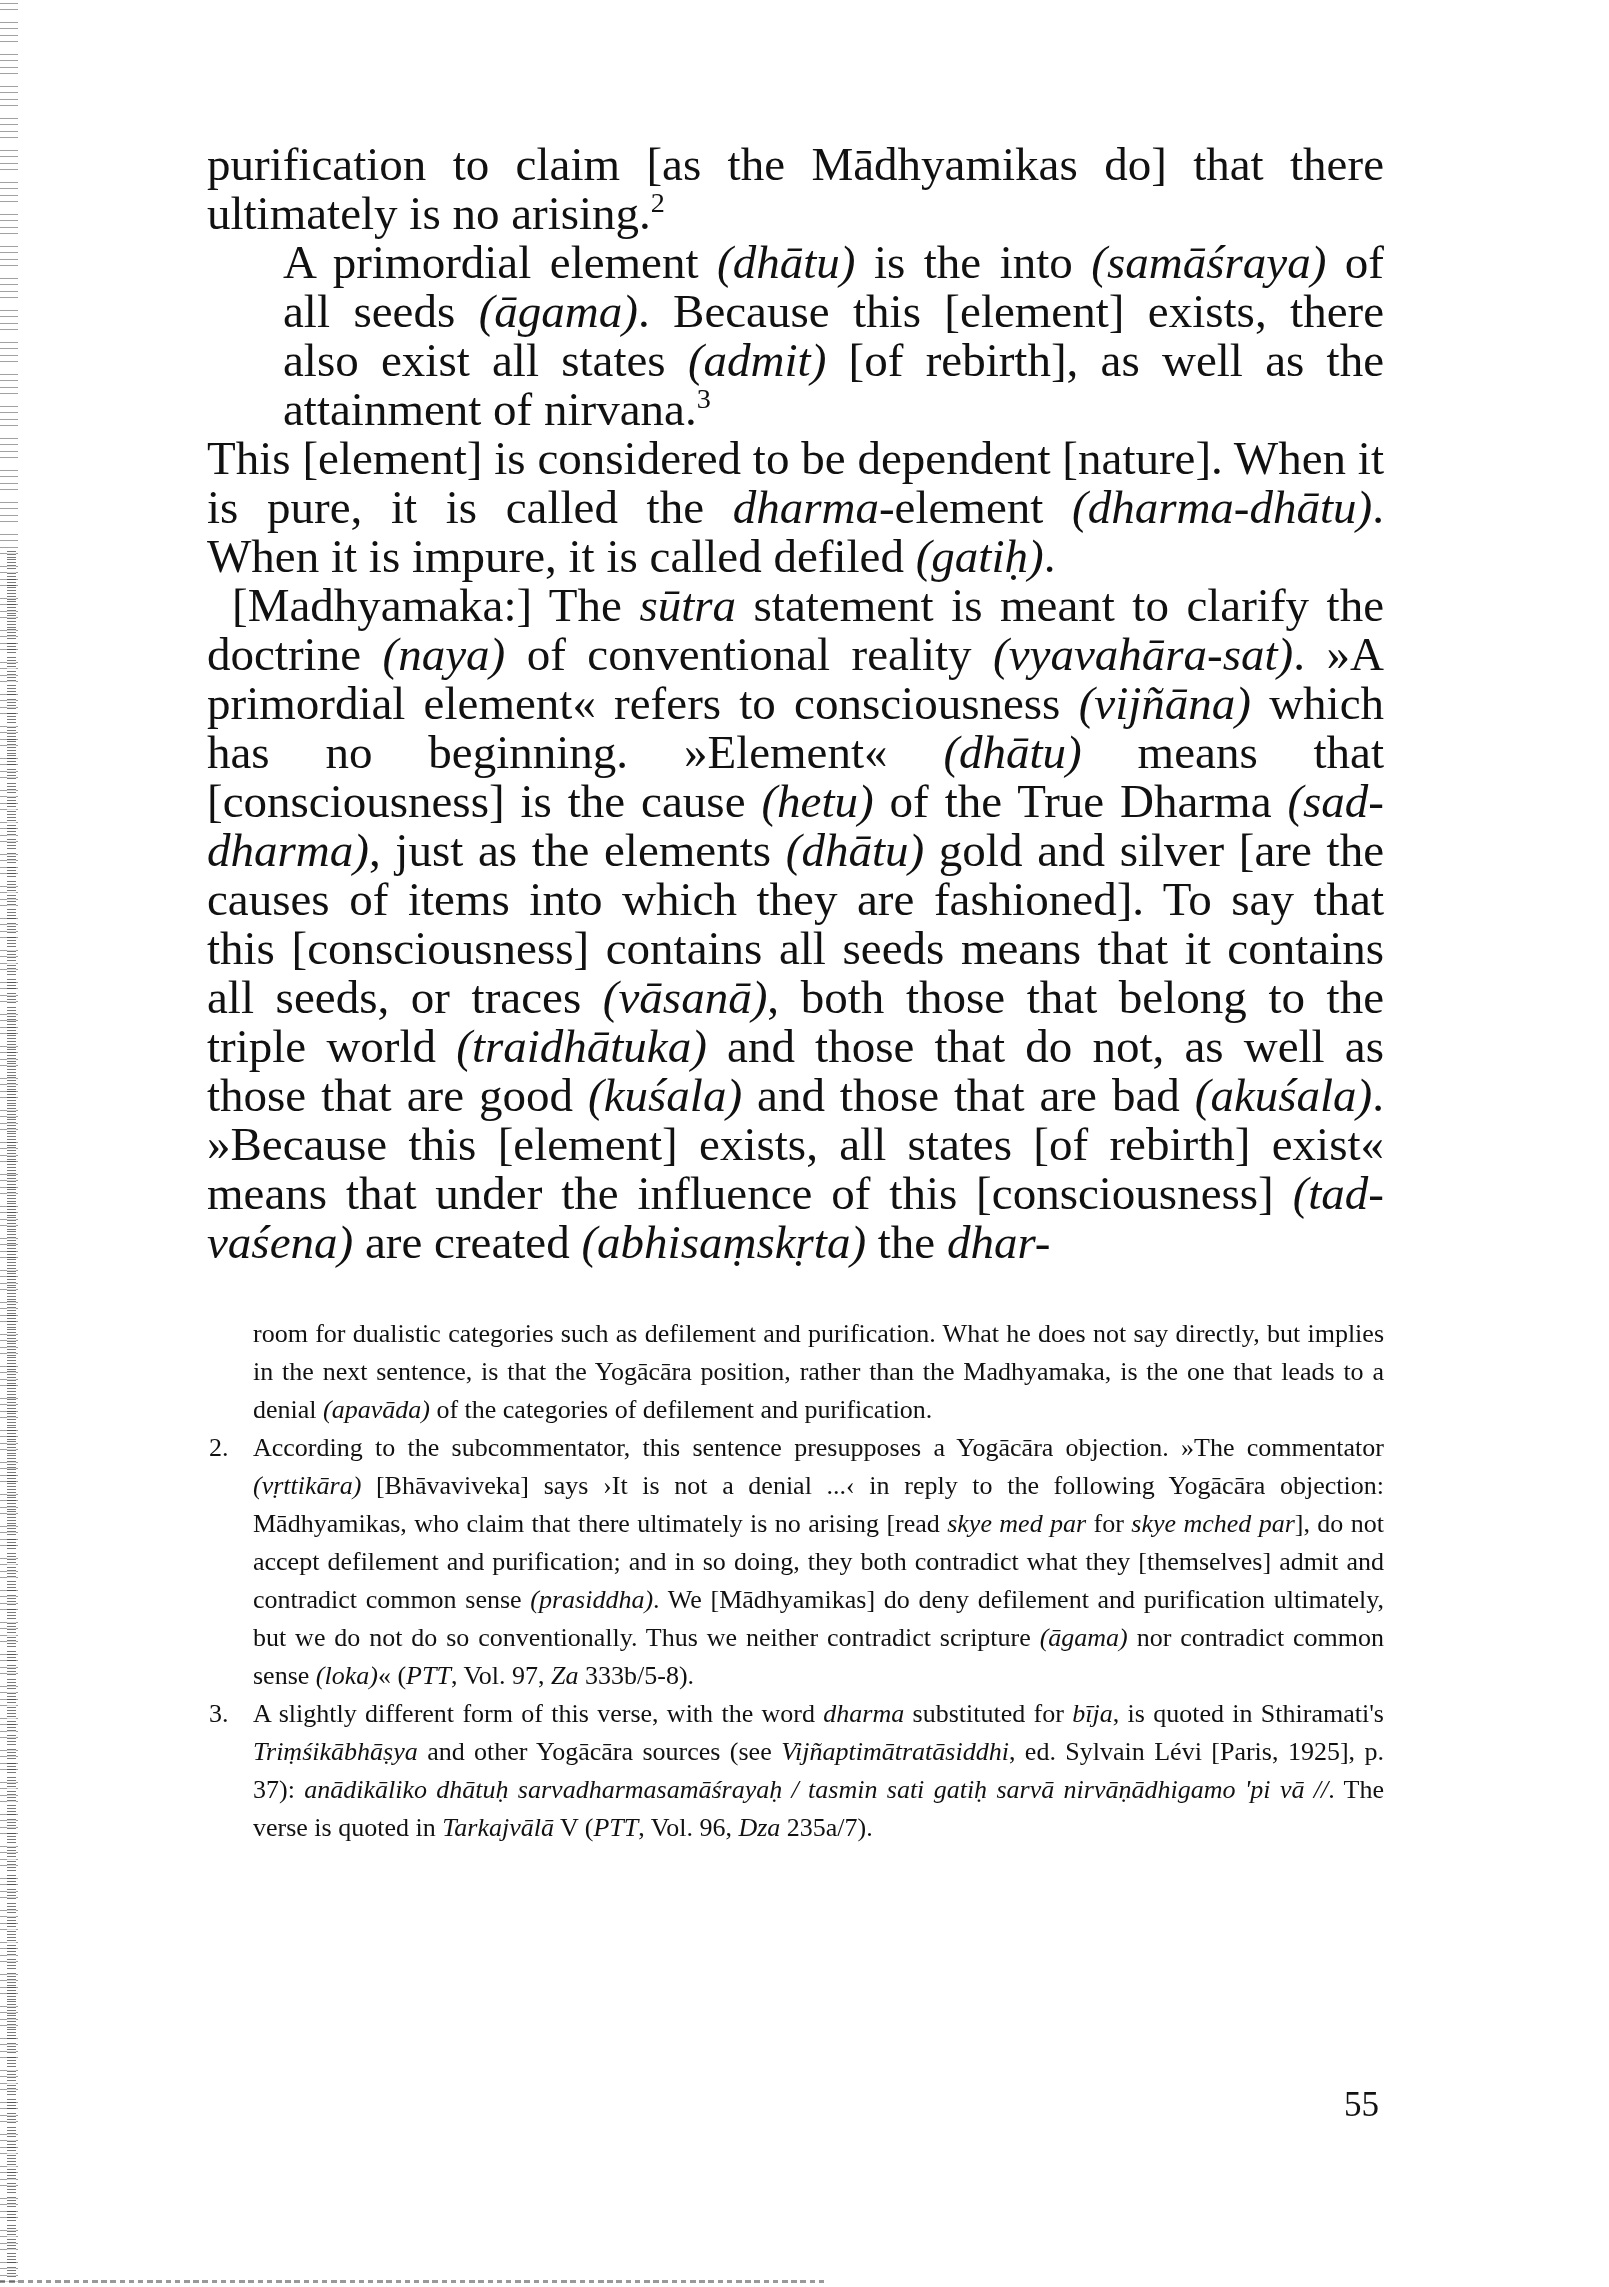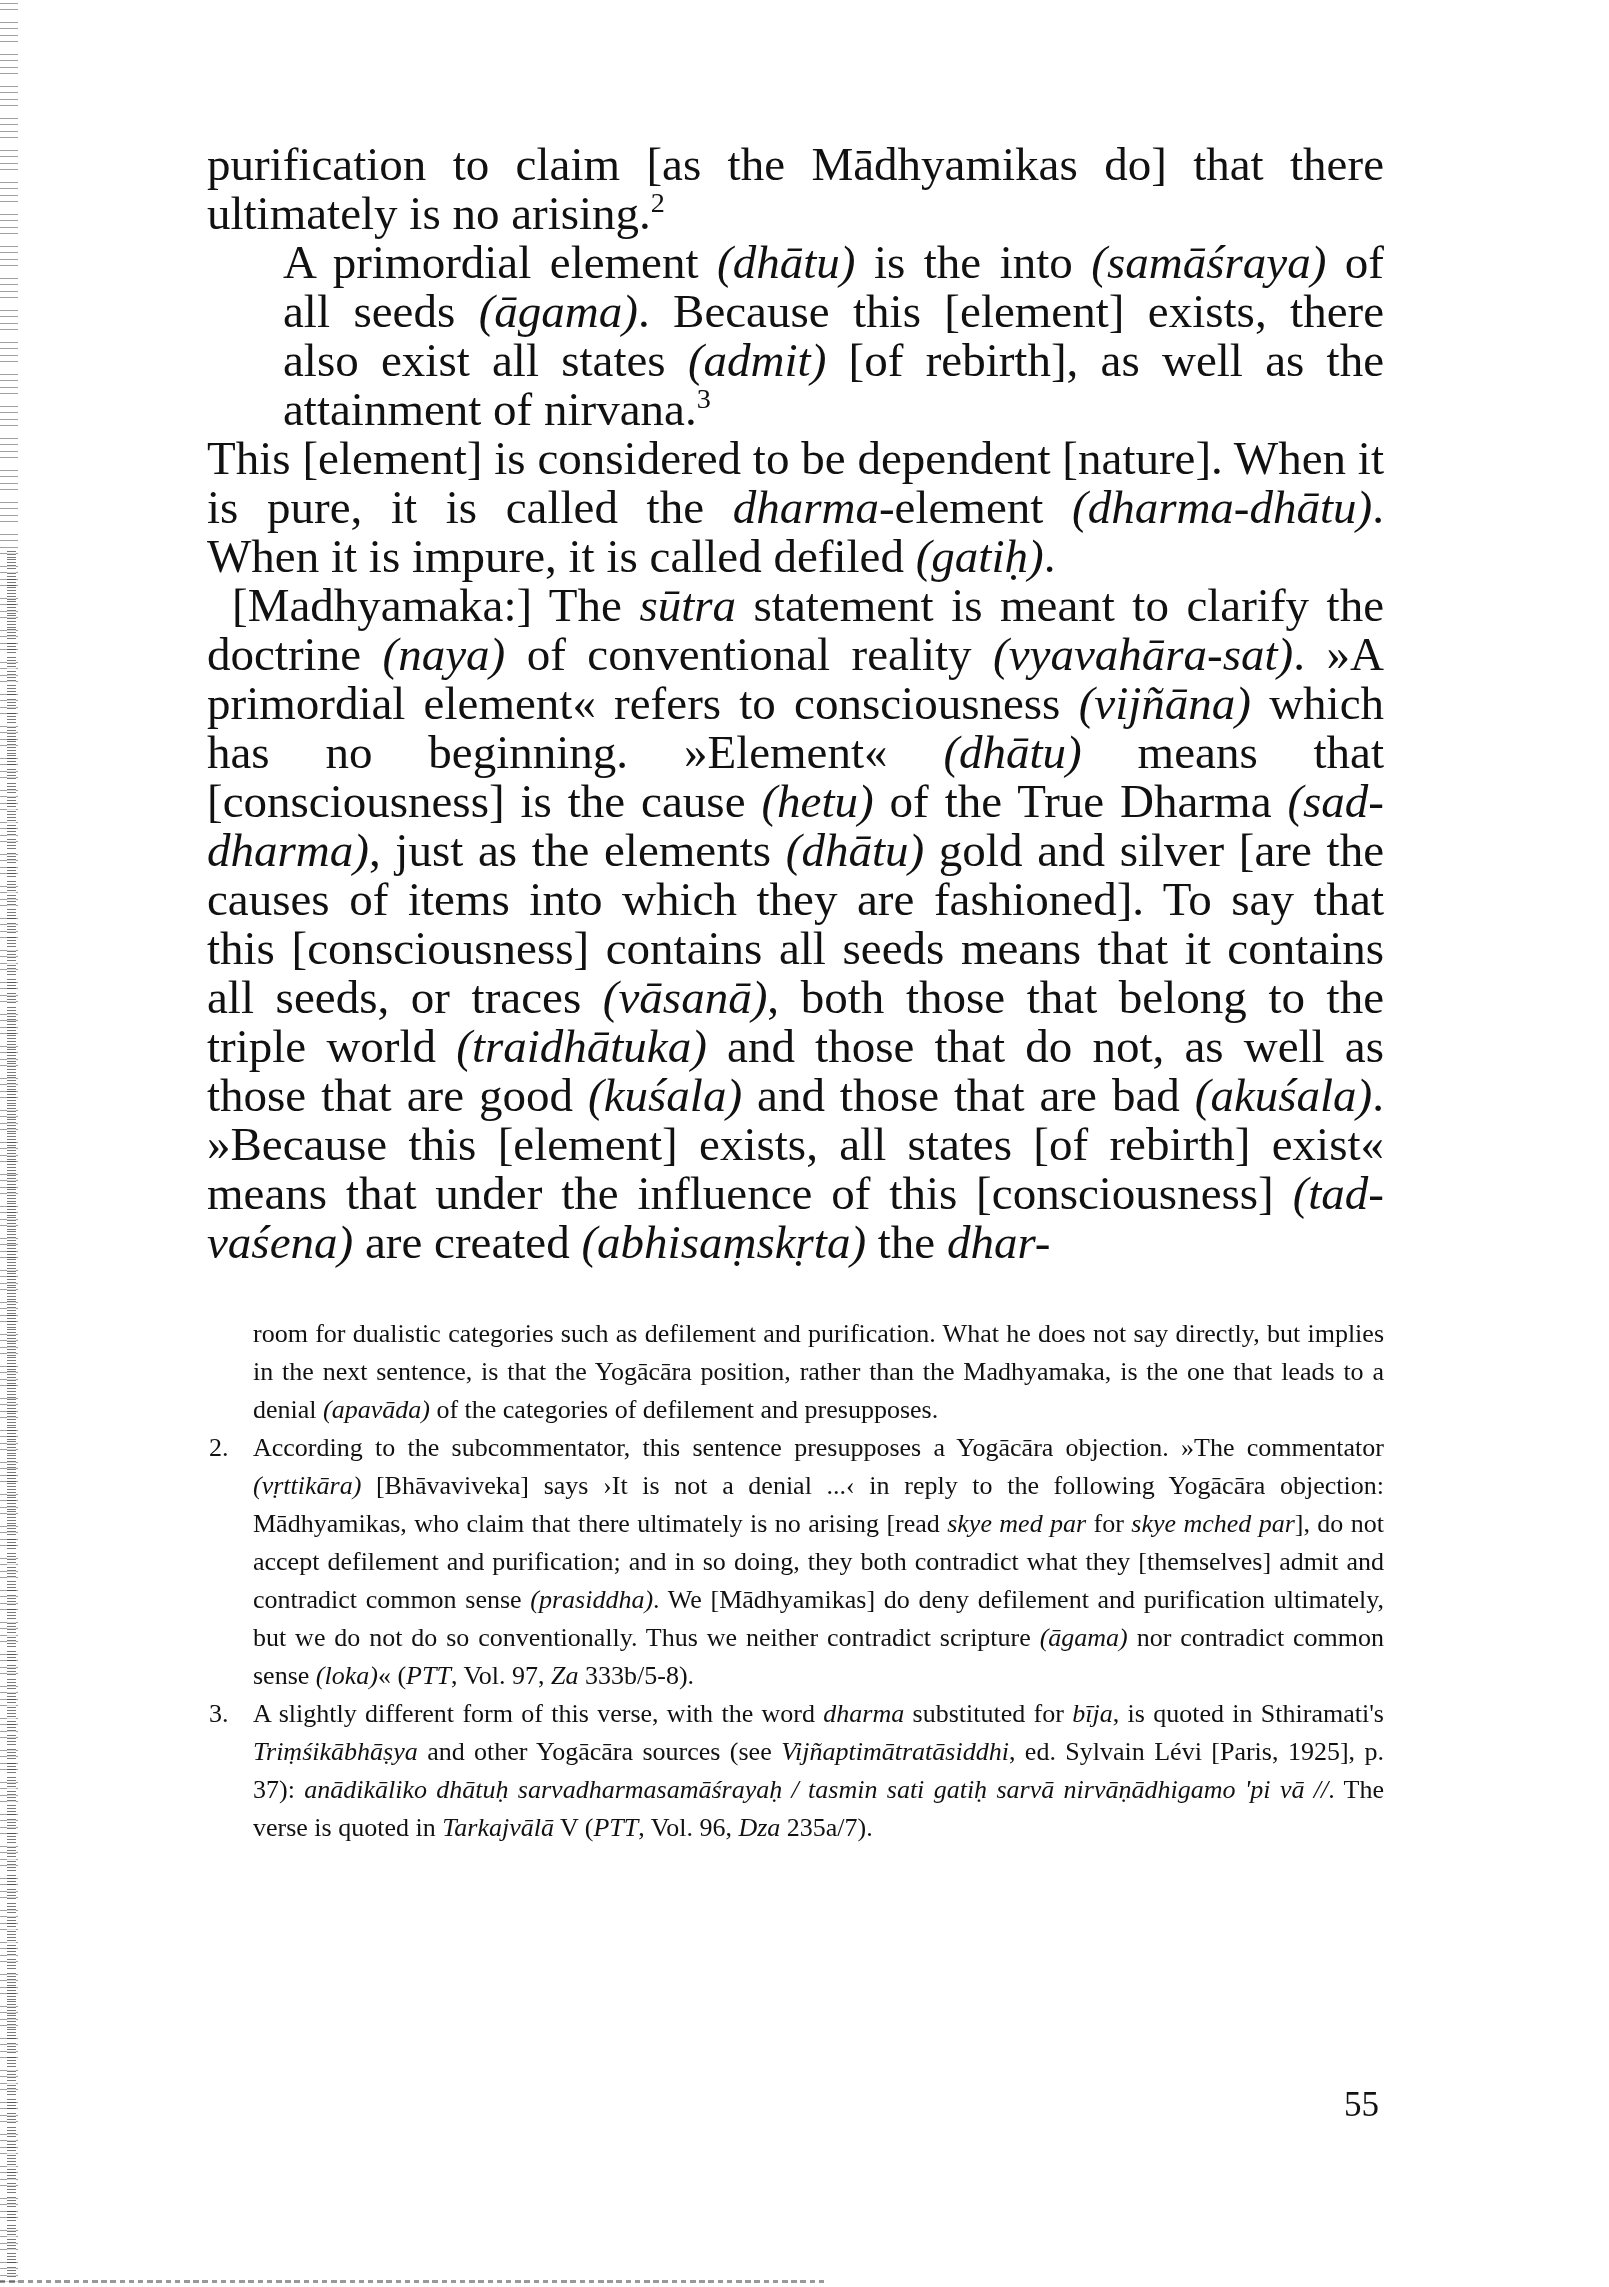--- a/index.html
+++ b/index.html
@@ -39,21 +39,21 @@
 
 
   <p class="quote"><span>A primordial element </span><i>(dhātu)</i><span> is the into </span><i>(samāśraya)</i><span> of all seeds </span><i>(āgama)</i><span>. Because this [element] exists, there also exist all states </span><i>(admit)</i><span> [of rebirth], as well as the attainment of nirvana.</span><sup>3</sup></p>
 
   <p><span>This [element] is considered to be dependent [nature]. When it is pure, it is called the </span><i>dharma</i><span>-element </span><i>(dharma-dhātu)</i><span>. When it is impure, it is called defiled </span><i>(gatiḥ)</i><span>.</span></p>
 
   <p class="indent"><span>[Madhyamaka:] The </span><i>sūtra</i><span> statement is meant to clarify the doctrine </span><i>(naya)</i><span> of conventional reality </span><i>(vyavahāra-sat)</i><span>. »A primordial element« refers to consciousness </span><i>(vijñāna)</i><span> which has no beginning. »Element« </span><i>(dhātu)</i><span> means that [consciousness] is the cause </span><i>(hetu)</i><span> of the True Dharma </span><i>(sad-dharma)</i><span>, just as the elements </span><i>(dhātu)</i><span> gold and silver [are the causes of items into which they are fashioned]. To say that this [consciousness] contains all seeds means that it contains all seeds, or traces </span><i>(vāsanā)</i><span>, both those that belong to the triple world </span><i>(traidhātuka)</i><span> and those that do not, as well as those that are good </span><i>(kuśala)</i><span> and those that are bad </span><i>(akuśala)</i><span>. »Because this [element] exists, all states [of rebirth] exist« means that under the influence of this [consciousness] </span><i>(tad-vaśena)</i><span> are created </span><i>(abhisaṃskṛta)</i><span> the </span><i>dhar-</i></p>
 </div>
 
 <div class="footnotes">
-  <p class="cont"><span>room for dualistic categories such as defilement and purification. What he does not say directly, but implies in the next sentence, is that the Yogācāra position, rather than the Madhyamaka, is the one that leads to a denial </span><i>(apavāda)</i><span> of the categories of defilement and presupposes.</span></p>
+  <p class="cont"><span>room for dualistic categories such as defilement and purification. What he does not say directly, but implies in the next sentence, is that the Yogācāra position, rather than the Madhyamaka, is the one that leads to a denial </span><i>(apavāda)</i><span> of the categories of defilement and purification.</span></p>
 
   <p class="fn"><span class="fn-num">2.</span><span>According to the subcommentator, this sentence presupposes a Yogācāra objection. »The commentator </span><i>(vṛttikāra)</i><span> [Bhāvaviveka] says ›It is not a denial ...‹ in reply to the following Yogācāra objection: Mādhyamikas, who claim that there ultimately is no arising [read </span><i>skye med par</i><span> for </span><i>skye mched par</i><span>], do not accept defilement and purification; and in so doing, they both contradict what they [themselves] admit and contradict common sense </span><i>(prasiddha)</i><span>. We [Mādhyamikas] do deny defilement and purification ultimately, but we do not do so conventionally. Thus we neither contradict scripture </span><i>(āgama)</i><span> nor contradict common sense </span><i>(loka)</i><span>« (</span><i>PTT</i><span>, Vol. 97, </span><i>Za</i><span> 333b/5-8).</span></p>
 
   <p class="fn"><span class="fn-num">3.</span><span>A slightly different form of this verse, with the word </span><i>dharma</i><span> substituted for </span><i>bīja</i><span>, is quoted in Sthiramati's </span><i>Triṃśikābhāṣya</i><span> and other Yogācāra sources (see </span><i>Vijñaptimātratāsiddhi</i><span>, ed. Sylvain Lévi [Paris, 1925], p. 37): </span><i>anādikāliko dhātuḥ sarvadharmasamāśrayaḥ / tasmin sati gatiḥ sarvā nirvāṇādhigamo 'pi vā //</i><span>. The verse is quoted in </span><i>Tarkajvālā</i><span> V (</span><i>PTT</i><span>, Vol. 96, </span><i>Dza</i><span> 235a/7).</span></p>
 </div>
 
 <div class="page-number">55</div>
 
 
 </body></html>

